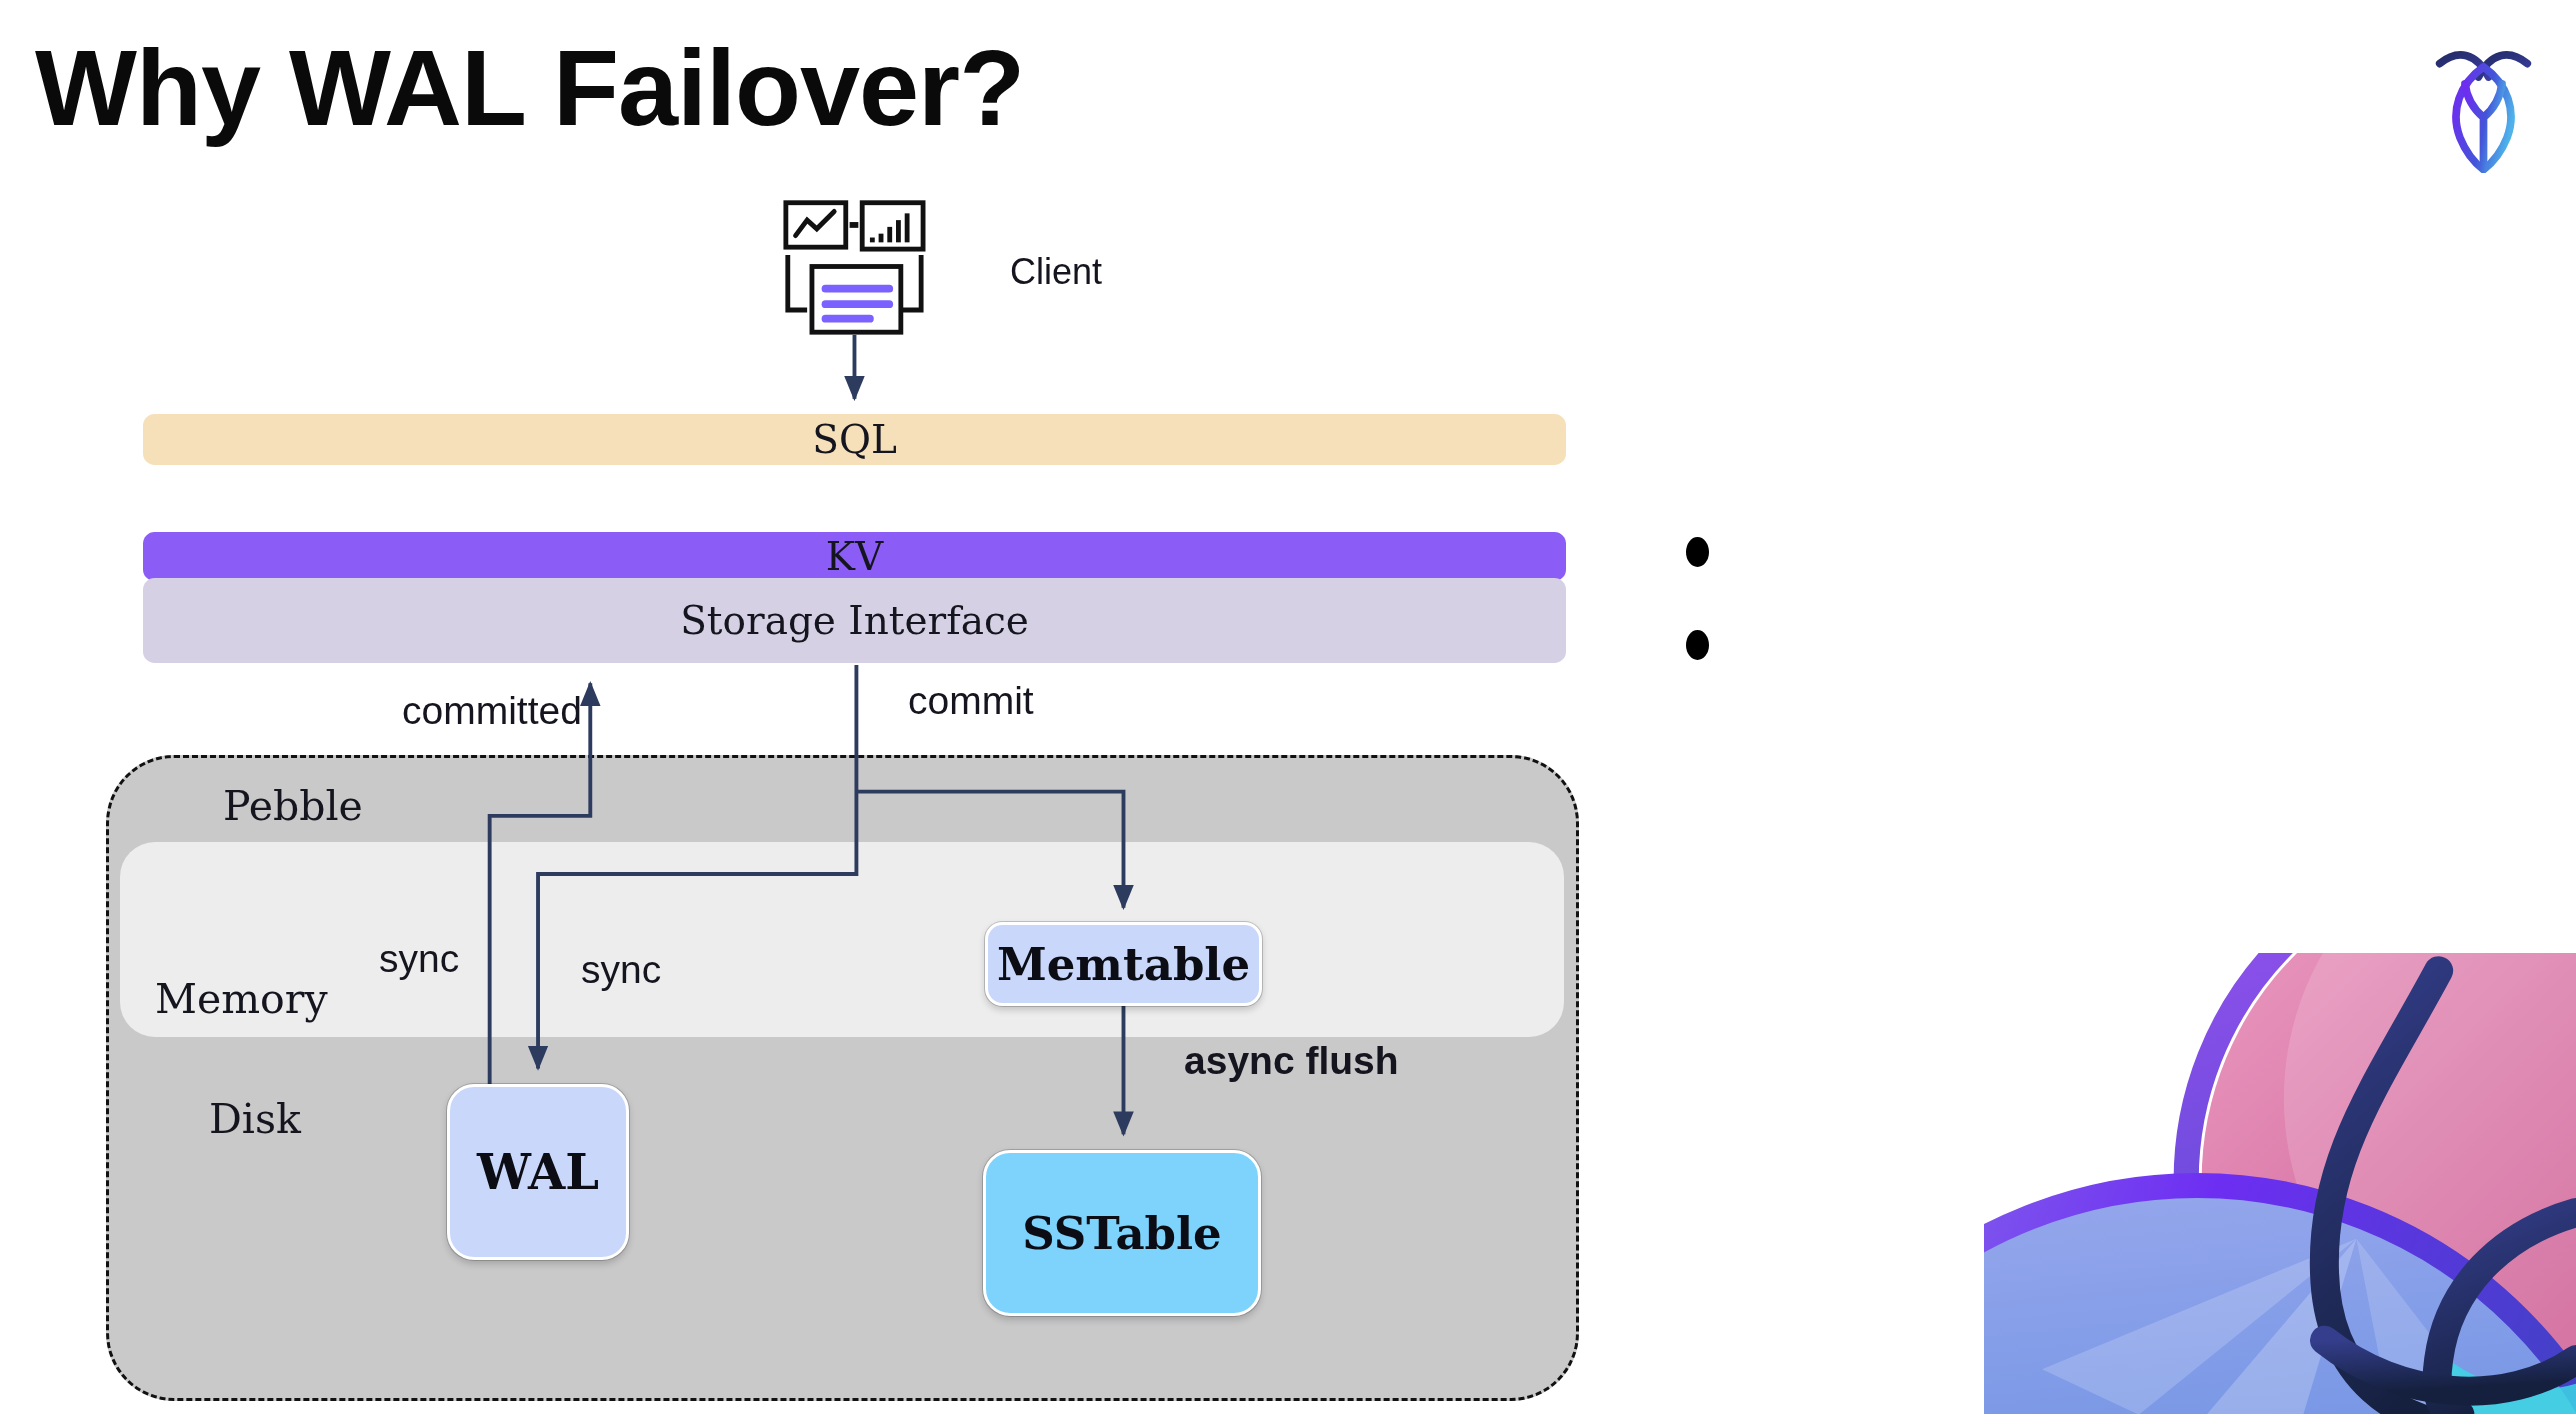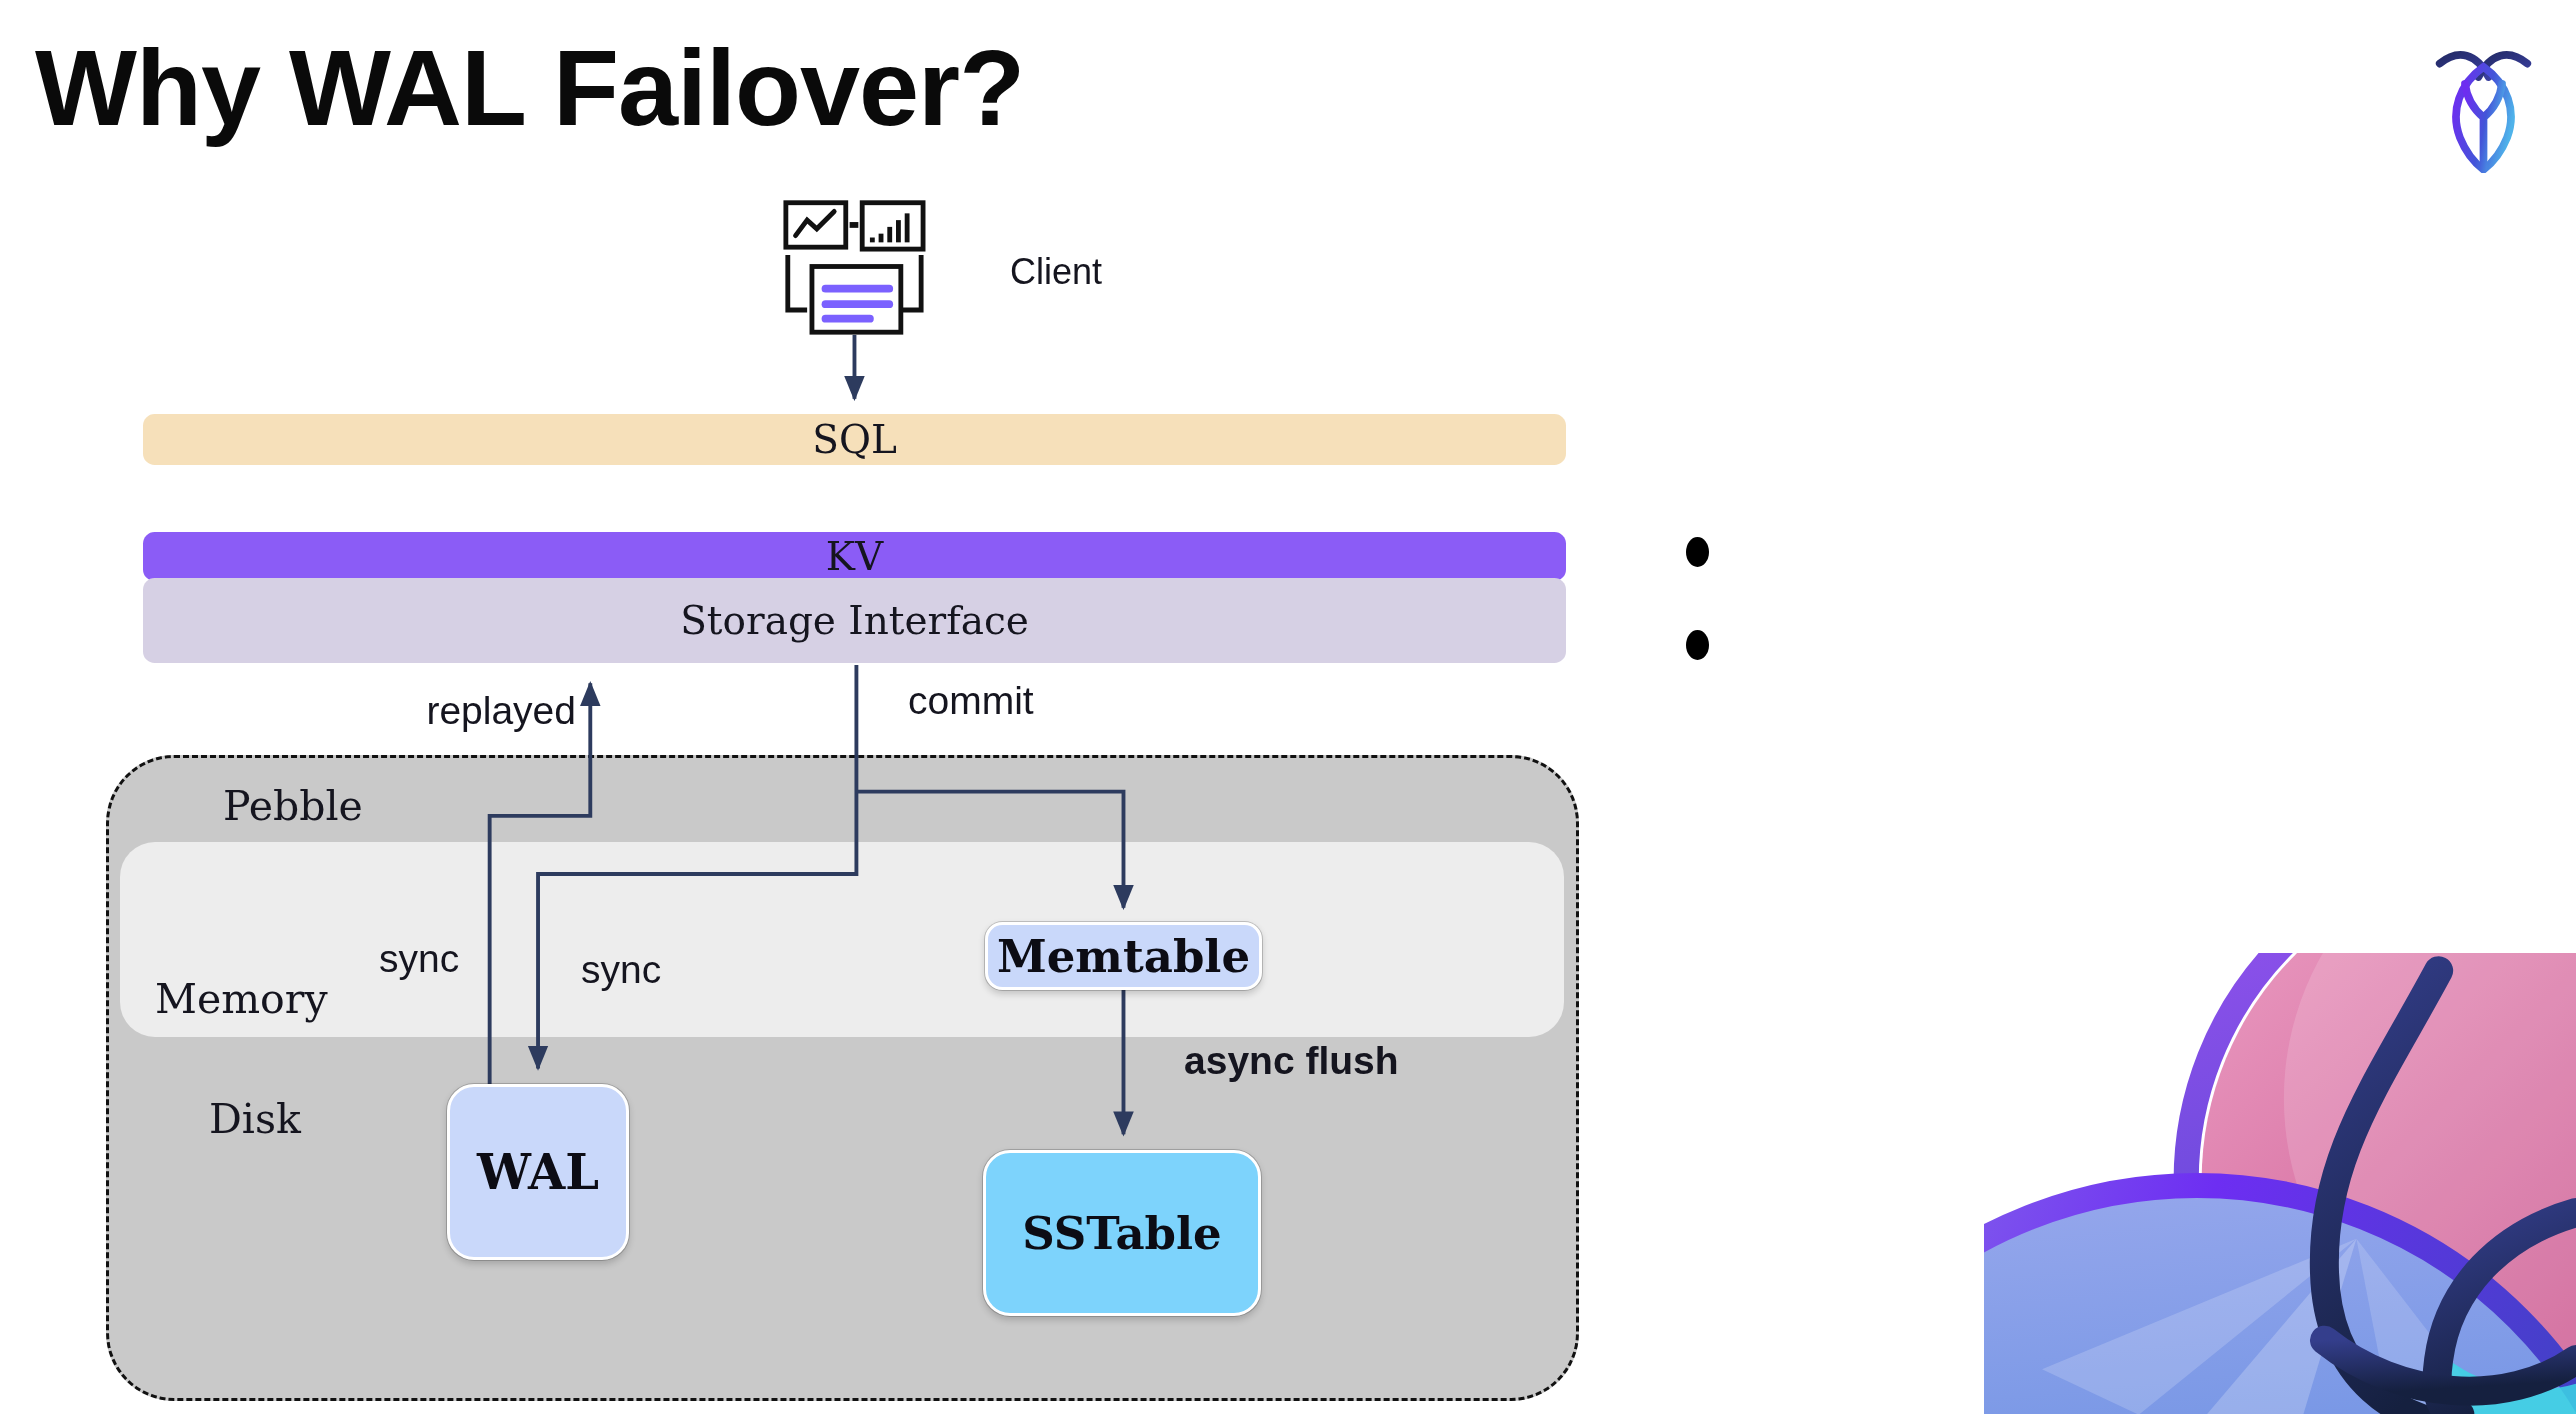--- a/index.html
+++ b/index.html
@@ -131,30 +131,30 @@
     </defs>
     <g stroke="#2d3b5e" stroke-width="4" fill="none">
       <path d="M 883,346 L 883,412" marker-end="url(#ah)"></path>
       <path d="M 506,1120 L 506,843 L 610,843 L 610,706" marker-end="url(#ah)"></path>
       <path d="M 885,687 L 885,903 L 556,903 L 556,1104" marker-end="url(#ah)"></path>
       <path d="M 885,818 L 1161,818 L 1161,938" marker-end="url(#ah)"></path>
       <path d="M 1161,1023 L 1161,1172" marker-end="url(#ah)"></path>
     </g>
   </svg>
 
-  <div class="edge-label" style="left:402px;top:689px;width:174px;text-align:right;">replayed</div>
+  <div class="edge-label" style="left:402px;top:689px;width:174px;text-align:right;">committed</div>
   <div class="edge-label" style="left:908px;top:679px;">commit</div>
   <div class="edge-label" style="left:379px;top:937px;">sync</div>
   <div class="edge-label" style="left:581px;top:948px;">sync</div>
   <div class="edge-label" style="left:1184px;top:1039px;font-weight:bold;">async flush</div>
 
   <div class="node" style="left: 447px; top: 1084px; width: 182px; height: 176px; border-radius: 27px; font-size: 48px; background: rgb(201, 216, 250);">
     <span>WAL</span>
   </div>
-  <div class="node" style="left: 985px; top: 922px; width: 277px; height: 68px; border-radius: 17.4px; background: rgb(201, 216, 250);">
+  <div class="node" style="left: 985px; top: 922px; width: 277px; height: 84px; border-radius: 17.4px; background: rgb(201, 216, 250);">
     <span>Memtable</span>
   </div>
   <div class="node" style="left: 983px; top: 1150px; width: 278px; height: 166px; border-radius: 27px; background: #7dd3fc;">
     <span>SSTable</span>
   </div>
 
   <div class="bullets">
     <div class="bullet">
       <span class="dot"></span>
     </div>

